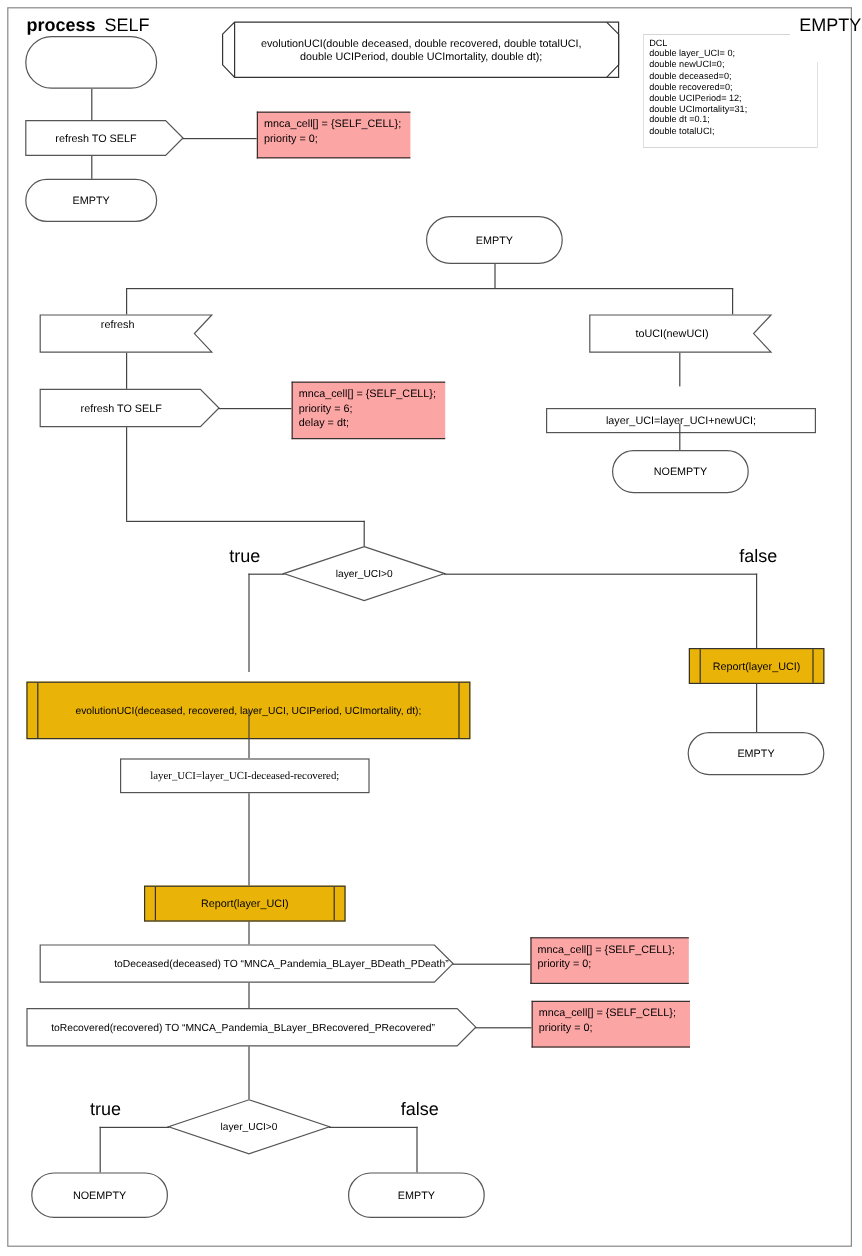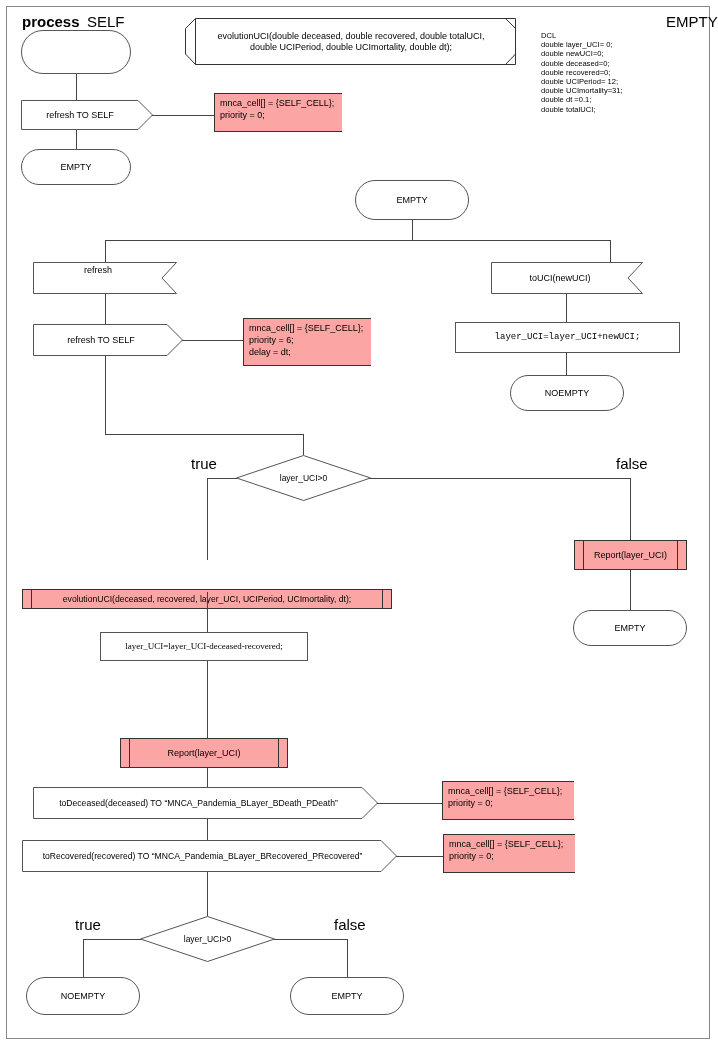--- a/index.html
+++ b/index.html
@@ -25,21 +25,21 @@
     white-space:pre;pointer-events:none;
   }
   .ntext.ml{white-space:pre-line;}
   
   .state{
     border:1px solid #555;border-radius:22px;background:#fff;
   }
   
   .task{border:1px solid #555;background:#fff;}
   
-  .proc{border:1px solid #333;background:#fca5a5;}
+  .proc{border:1px solid #333;background:#eab308;}
   .proc:before,.proc:after{
     content:"";position:absolute;top:0;bottom:0;width:0;border-left:1px solid #333;
   }
   .proc:before{left:8px;}
   .proc:after{right:8px;}
   
   .comment{
     border:1px solid #333;border-right:none;background:#fca5a5;
     box-sizing:border-box;
   }
@@ -162,21 +162,21 @@
   <div class="ln lnv" style="left:303px;top:434px;height:21px;"></div>
 
   <svg class="shape" style="left:491px;top:262px;width:152px;height:32px;" viewBox="0 0 152 32">
     <polygon points="0.5,0.5 151.5,0.5 137,16 151.5,31.5 0.5,31.5"></polygon>
   </svg>
   <div class="node" style="left:491px;top:262px;width:138px;height:32px;">
     <div class="ntext">toUCI(newUCI)</div>
   </div>
   <div class="ln lnv" style="left:566px;top:294px;height:28px;"></div>
 
-  <div class="node task" style="left:455px;top:322px;width:225px;height:31px;font-family:Liberation Mono, monospace;">
+  <div class="node task" style="left:455px;top:340px;width:225px;height:21px;">
     <div class="ntext">layer_UCI=layer_UCI+newUCI;</div>
   </div>
   <div class="ln lnv" style="left:566px;top:353px;height:22px;"></div>
 
   <div class="node state" style="left:510px;top:375px;width:114px;height:36px;">
     <div class="ntext">NOEMPTY</div>
   </div>
 
   <svg class="shape" style="left:236px;top:455px;width:135px;height:46px;" viewBox="0 0 135 46">
     <polygon points="67.5,0.5 134.5,23 67.5,45.5 0.5,23"></polygon>
@@ -194,40 +194,40 @@
   <div class="ln lnv" style="left:630px;top:478px;height:62px;"></div>
 
   <div class="node proc" style="left:574px;top:540px;width:113px;height:30px;">
     <div class="ntext">Report(layer_UCI)</div>
   </div>
   <div class="ln lnv" style="left:630px;top:570px;height:40px;"></div>
   <div class="node state" style="left:573px;top:610px;width:114px;height:36px;">
     <div class="ntext">EMPTY</div>
   </div>
 
-  <div class="node proc" style="left:22px;top:589px;width:370px;height:20px;">
+  <div class="node proc" style="left:22px;top:568px;width:370px;height:48px;">
     <div class="ntext" style="font-size:8.6px;">evolutionUCI(deceased, recovered, layer_UCI, UCIPeriod, UCImortality, dt);</div>
   </div>
   <div class="ln lnv" style="left:207px;top:592px;height:40px;"></div>
 
   <div class="node task" style="left:100px;top:632px;width:208px;height:29px;font-family:Liberation Serif, serif;">
     <div class="ntext">layer_UCI=layer_UCI-deceased-recovered;</div>
   </div>
   <div class="ln lnv" style="left:207px;top:661px;height:77px;"></div>
 
   <div class="node proc" style="left:120px;top:738px;width:168px;height:30px;">
     <div class="ntext">Report(layer_UCI)</div>
   </div>
   <div class="ln lnv" style="left:207px;top:768px;height:19px;"></div>
 
   <svg class="shape" style="left:33px;top:787px;width:345px;height:32px;" viewBox="0 0 345 32">
     <polygon points="0.5,0.5 329,0.5 344.5,16 329,31.5 0.5,31.5"></polygon>
   </svg>
   <div class="node" style="left:33px;top:787px;width:331px;height:32px;">
-    <div class="ntext" style="font-size:8.6px;">toDeceased(deceased) TO “MNCA_Pandemia_BLayer_BDeath_PDeath”</div>
+    <div class="ntext" style="font-size:8.6px;margin-left:36px;">toDeceased(deceased) TO “MNCA_Pandemia_BLayer_BDeath_PDeath”</div>
   </div>
   <div class="ln lnh" style="left:377px;top:803px;width:65px;"></div>
   <div class="comment" style="position:absolute;left:442px;top:781px;width:132px;height:39px;">
     <div class="ctext">mnca_cell[] = {SELF_CELL};
 priority = 0;</div>
   </div>
   <div class="ln lnv" style="left:207px;top:819px;height:21px;"></div>
 
   <svg class="shape" style="left:22px;top:840px;width:375px;height:32px;" viewBox="0 0 375 32">
     <polygon points="0.5,0.5 359,0.5 374.5,16 359,31.5 0.5,31.5"></polygon>

